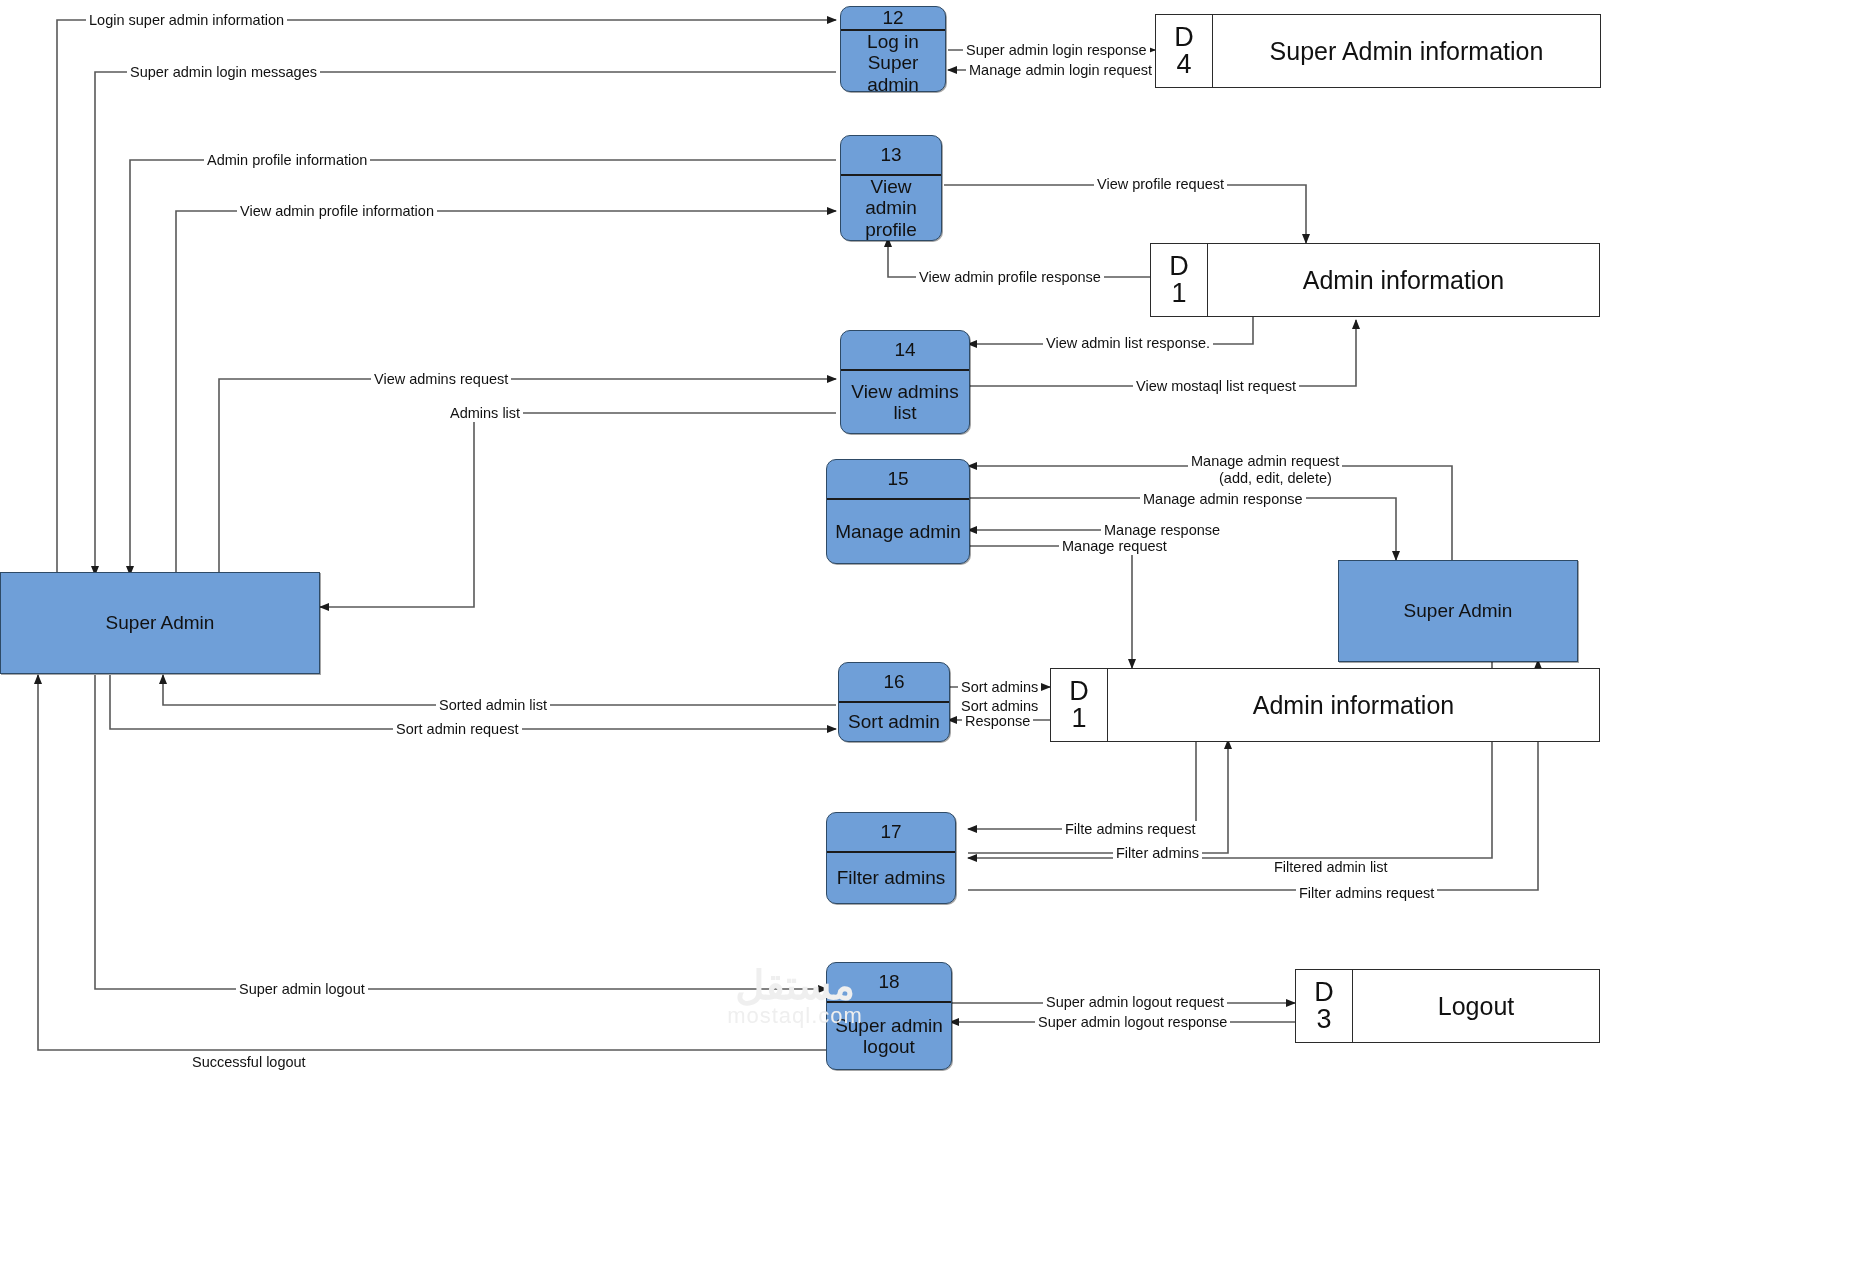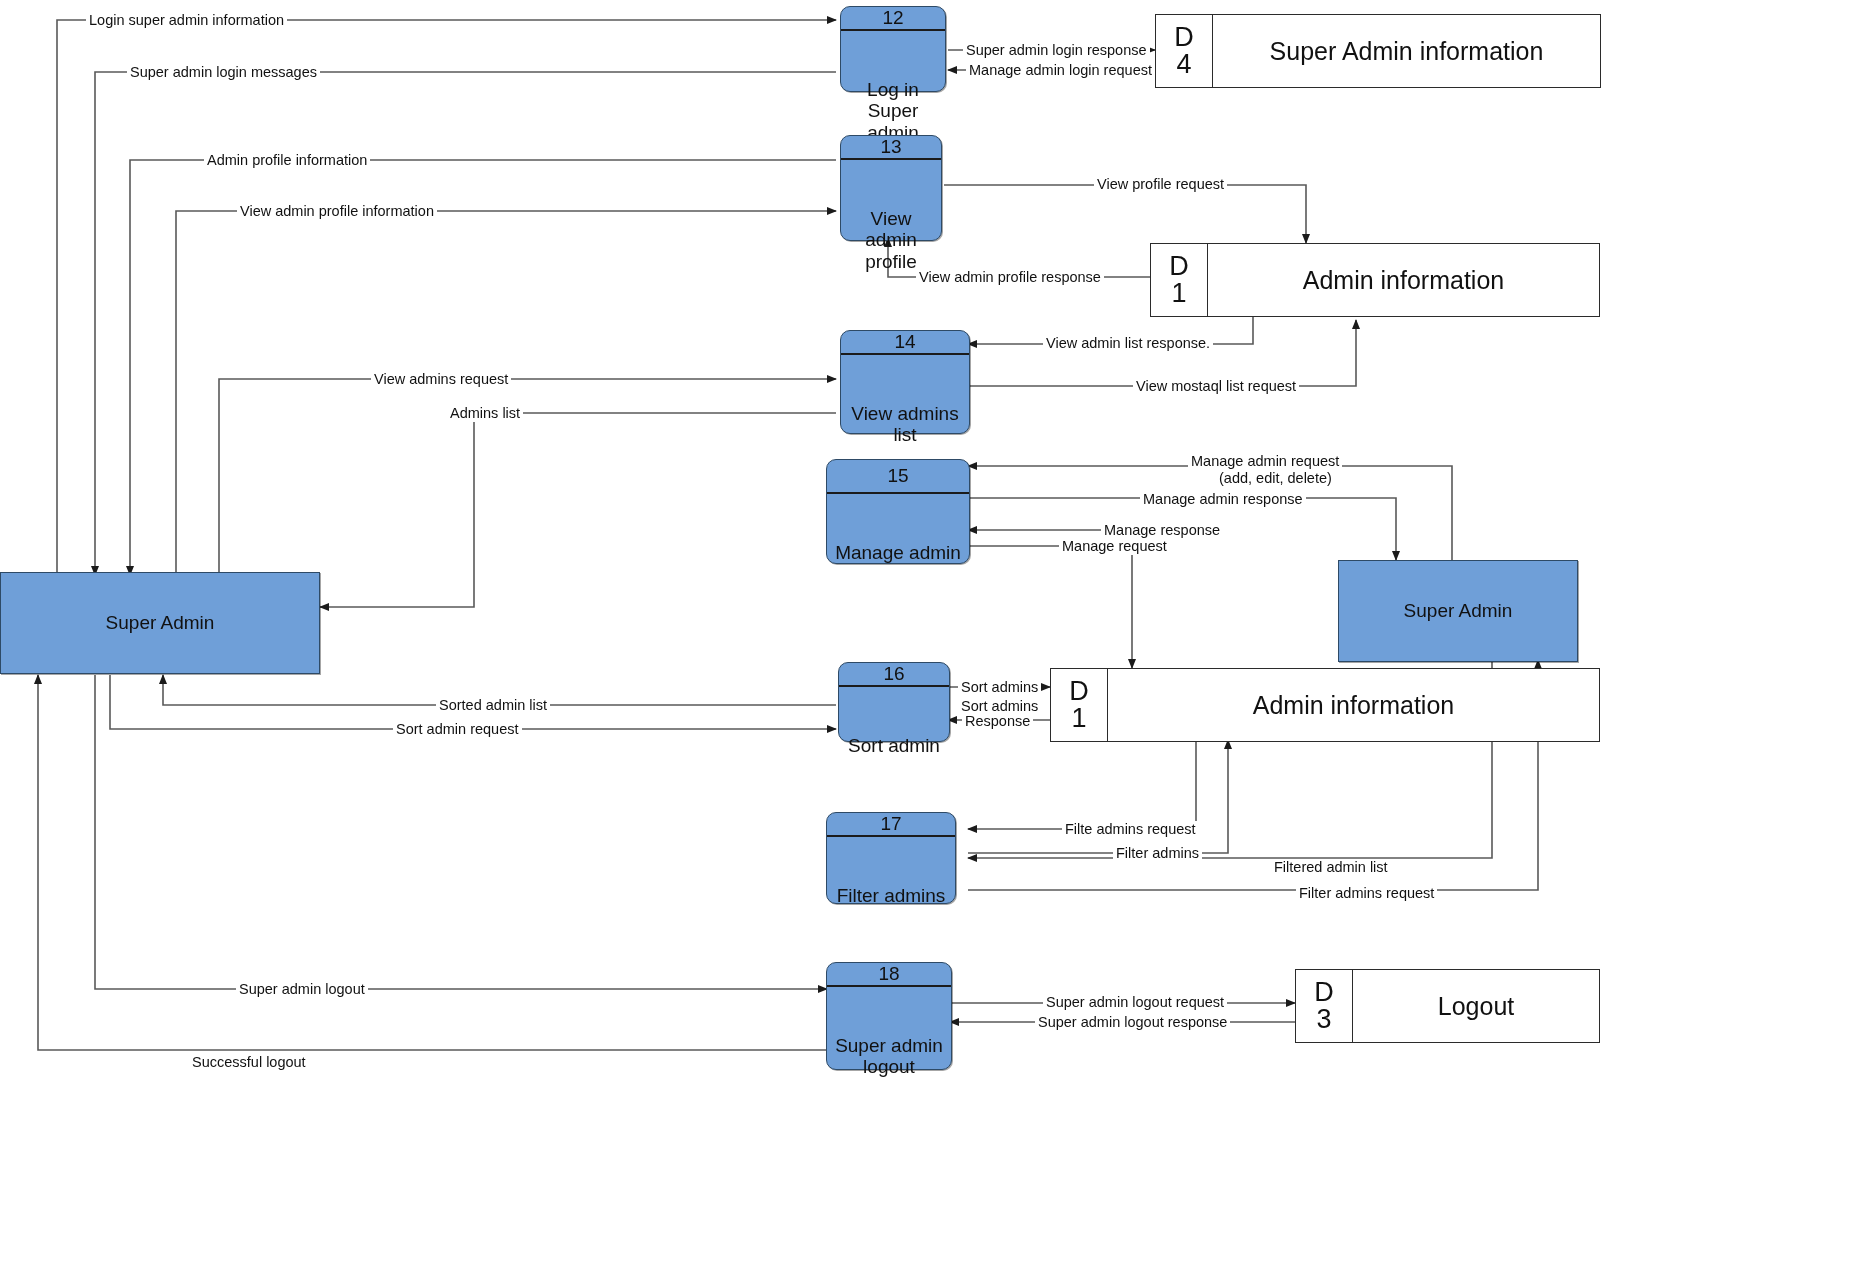--- a/index.html
+++ b/index.html
@@ -1,20 +1,20 @@
 <!DOCTYPE html>
 <html><head>
 <meta charset="utf-8">
 <style>
   html,body{margin:0;padding:0;background:#ffffff;}
   body{font-family:"Liberation Sans",sans-serif;}
   #stage{position:relative;width:1876px;height:1281px;background:#fff;overflow:hidden;}
   svg.layer{position:absolute;left:0;top:0;width:1876px;height:1281px;}
   .proc{position:absolute;background:#6f9fd8;border:1px solid #2e4a66;border-radius:10px;
-        box-shadow:1px 1px 0 rgba(0,0,0,.35);display:flex;flex-direction:column;gap:48px;}
+        box-shadow:1px 1px 0 rgba(0,0,0,.35);display:flex;flex-direction:column;}
   .proc .num{height:38px;display:flex;align-items:center;justify-content:center;
         font-size:19px;color:#111;border-bottom:2px solid #1b1b1b;}
   .proc .nm{flex:1;display:flex;align-items:center;justify-content:center;text-align:center;
         font-size:19px;color:#111;line-height:1.12;padding:0 5px;}
   .ext{position:absolute;background:#6f9fd8;border:1px solid #2e4a66;
         box-shadow:1px 1px 0 rgba(0,0,0,.35);display:flex;align-items:center;justify-content:center;
         font-size:19px;color:#111;}
   .store{position:absolute;border:1.5px solid #2b2b2b;background:#fff;display:flex;}
   .store .did{width:56px;display:flex;flex-direction:column;align-items:center;justify-content:center;
         font-size:27px;color:#111;line-height:1.0;border-right:1.5px solid #2b2b2b;}
@@ -202,14 +202,18 @@
   <div class="lbl" style="left:1062px;top:821px;">Filte admins request</div>
   <div class="lbl" style="left:1113px;top:845px;">Filter admins</div>
   <div class="lbl" style="left:1271px;top:859px;">Filtered admin list</div>
   <div class="lbl" style="left:1296px;top:885px;">Filter admins request</div>
 
   <div class="lbl" style="left:236px;top:981px;">Super admin logout</div>
   <div class="lbl" style="left:189px;top:1042px;margin-top:12px;">Successful logout</div>
   <div class="lbl" style="left:1043px;top:994px;">Super admin logout request</div>
   <div class="lbl" style="left:1035px;top:1014px;">Super admin logout response</div>
 
+  <div class="wm" style="left:680px;top:965px;width:230px;">
+    <span>مستقل</span>
+    <span class="sub">mostaql.com</span>
+  </div>
 
 </div>
 
 </body></html>

